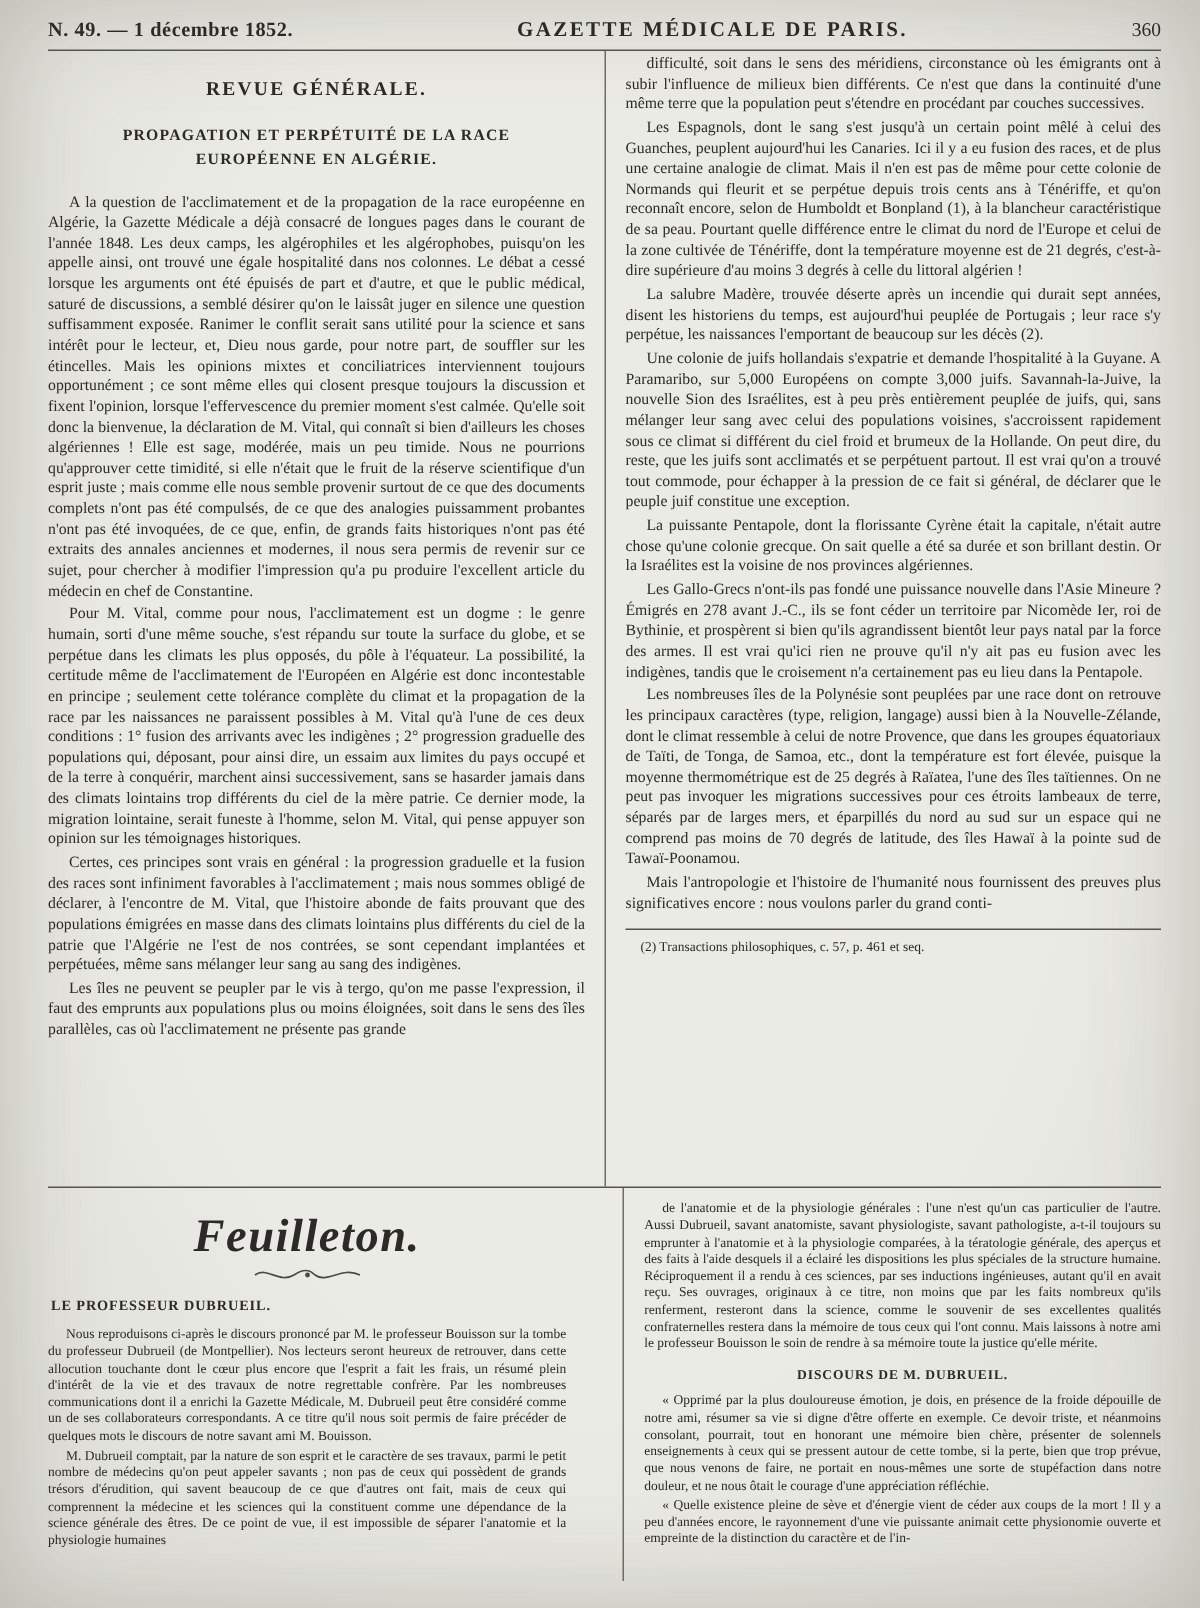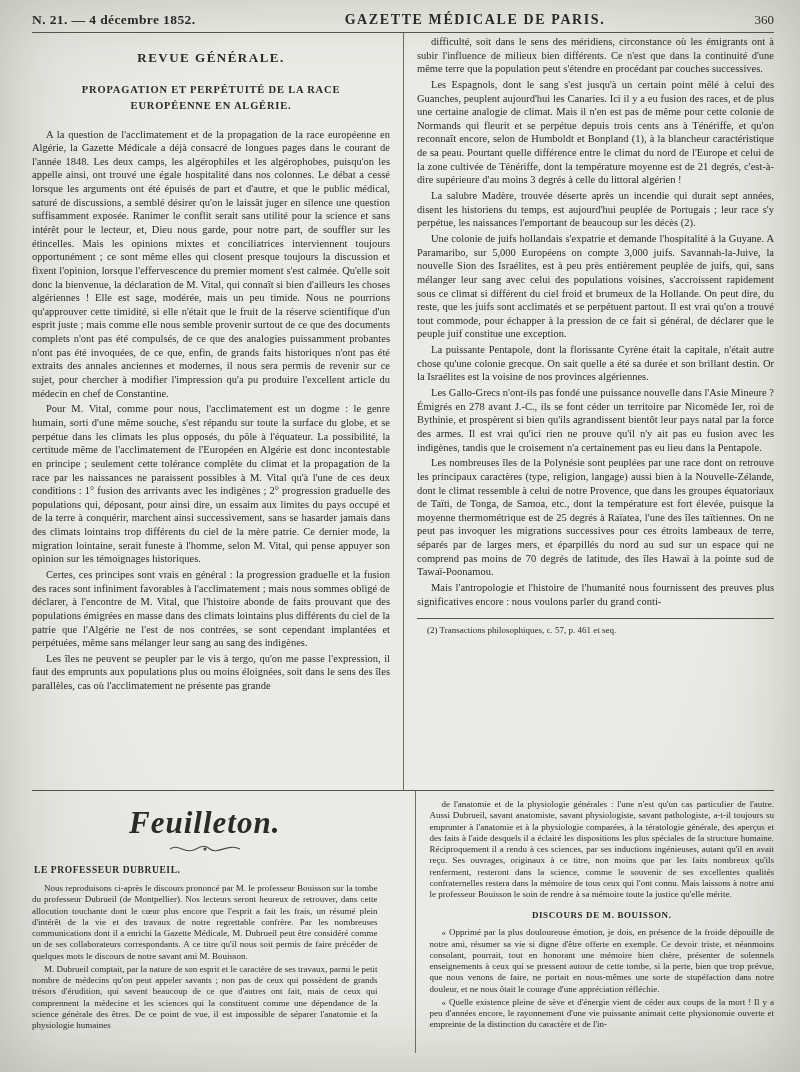--- a/index.html
+++ b/index.html
@@ -68,21 +68,21 @@
     margin:0 0 2px 0;
   }
   .cols.bottom .col.right{padding-top:8px;}
 </style>
 </head>
 <body>
 
 <div class="page">
 
   <div class="hdr">
-    <span class="issue">N. 21. — 4 décembre 1852.</span>
+    <span class="issue">N. 49. — 1 décembre 1852.</span>
     <span class="masthead">GAZETTE MÉDICALE DE PARIS.</span>
     <span class="pnum">360</span>
   </div>
   <hr class="hdr-rule">
 
   <div class="cols top">
     <div class="col left">
       <h2 class="section-title">REVUE GÉNÉRALE.</h2>
       <h3 class="article-title">PROPAGATION ET PERPÉTUITÉ DE LA RACE EUROPÉENNE EN ALGÉRIE.</h3>
       <div>
@@ -139,21 +139,21 @@
           <p class="fp">Nous reproduisons ci-après le discours prononcé par M. le professeur Bouisson sur la tombe du professeur Dubrueil (de Montpellier). Nos lecteurs seront heureux de retrouver, dans cette allocution touchante dont le cœur plus encore que l'esprit a fait les frais, un résumé plein d'intérêt de la vie et des travaux de notre regrettable confrère. Par les nombreuses communications dont il a enrichi la Gazette Médicale, M. Dubrueil peut être considéré comme un de ses collaborateurs correspondants. A ce titre qu'il nous soit permis de faire précéder de quelques mots le discours de notre savant ami M. Bouisson.</p>
 
           <p class="fp">M. Dubrueil comptait, par la nature de son esprit et le caractère de ses travaux, parmi le petit nombre de médecins qu'on peut appeler savants ; non pas de ceux qui possèdent de grands trésors d'érudition, qui savent beaucoup de ce que d'autres ont fait, mais de ceux qui comprennent la médecine et les sciences qui la constituent comme une dépendance de la science générale des êtres. De ce point de vue, il est impossible de séparer l'anatomie et la physiologie humaines</p>
         </div>
     </div>
     <div class="col right">
       <div>
 
           <p class="fp">de l'anatomie et de la physiologie générales : l'une n'est qu'un cas particulier de l'autre. Aussi Dubrueil, savant anatomiste, savant physiologiste, savant pathologiste, a-t-il toujours su emprunter à l'anatomie et à la physiologie comparées, à la tératologie générale, des aperçus et des faits à l'aide desquels il a éclairé les dispositions les plus spéciales de la structure humaine. Réciproquement il a rendu à ces sciences, par ses inductions ingénieuses, autant qu'il en avait reçu. Ses ouvrages, originaux à ce titre, non moins que par les faits nombreux qu'ils renferment, resteront dans la science, comme le souvenir de ses excellentes qualités confraternelles restera dans la mémoire de tous ceux qui l'ont connu. Mais laissons à notre ami le professeur Bouisson le soin de rendre à sa mémoire toute la justice qu'elle mérite.</p>
         </div>
-      <h4 class="disc-head">DISCOURS DE M. BOUISSON.</h4>
+      <h4 class="disc-head">DISCOURS DE M. DUBRUEIL.</h4>
       <div>
 
           <p class="fp">« Opprimé par la plus douloureuse émotion, je dois, en présence de la froide dépouille de notre ami, résumer sa vie si digne d'être offerte en exemple. Ce devoir triste, et néanmoins consolant, pourrait, tout en honorant une mémoire bien chère, présenter de solennels enseignements à ceux qui se pressent autour de cette tombe, si la perte, bien que trop prévue, que nous venons de faire, ne portait en nous-mêmes une sorte de stupéfaction dans notre douleur, et ne nous ôtait le courage d'une appréciation réfléchie.</p>
 
           <p class="fp">« Quelle existence pleine de sève et d'énergie vient de céder aux coups de la mort ! Il y a peu d'années encore, le rayonnement d'une vie puissante animait cette physionomie ouverte et empreinte de la distinction du caractère et de l'in-</p>
         </div>
     </div>
   </div>
 
 </div>

